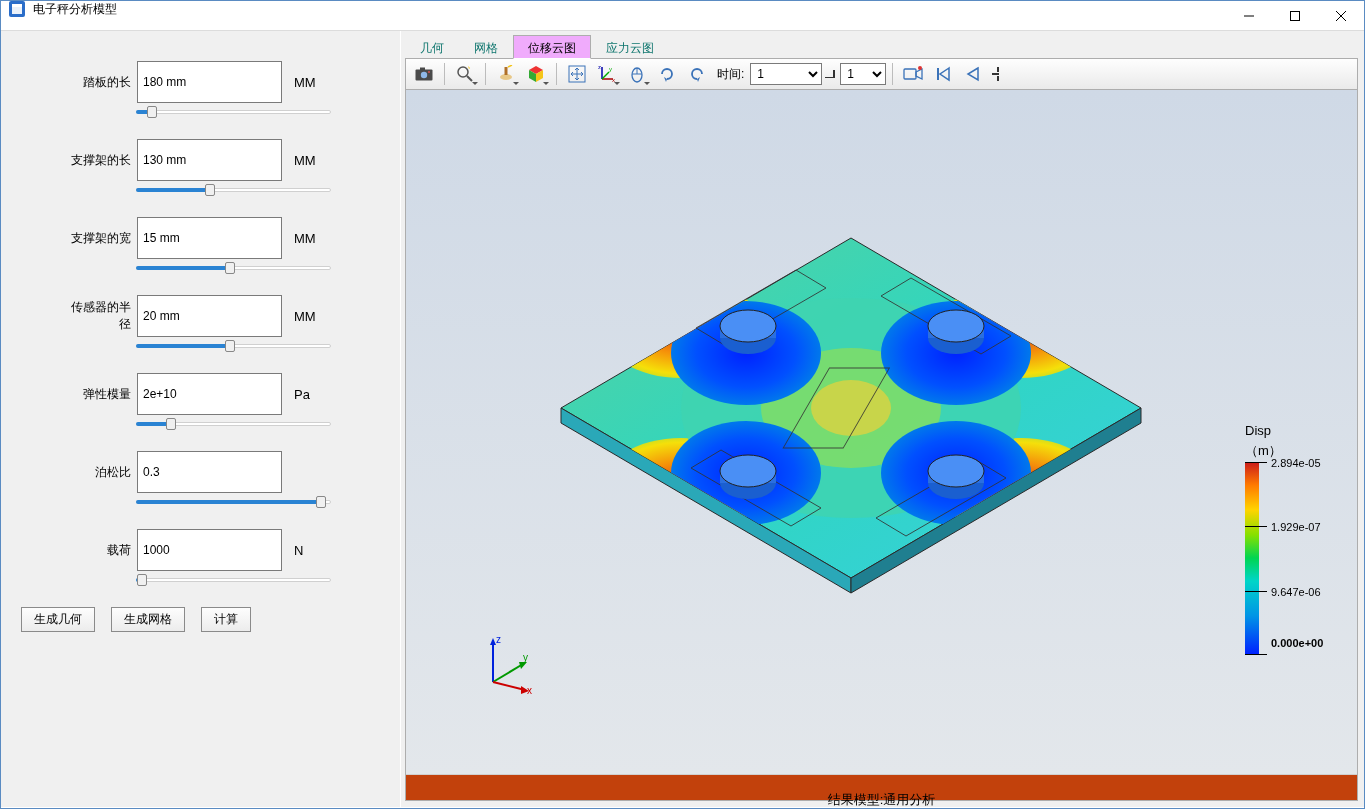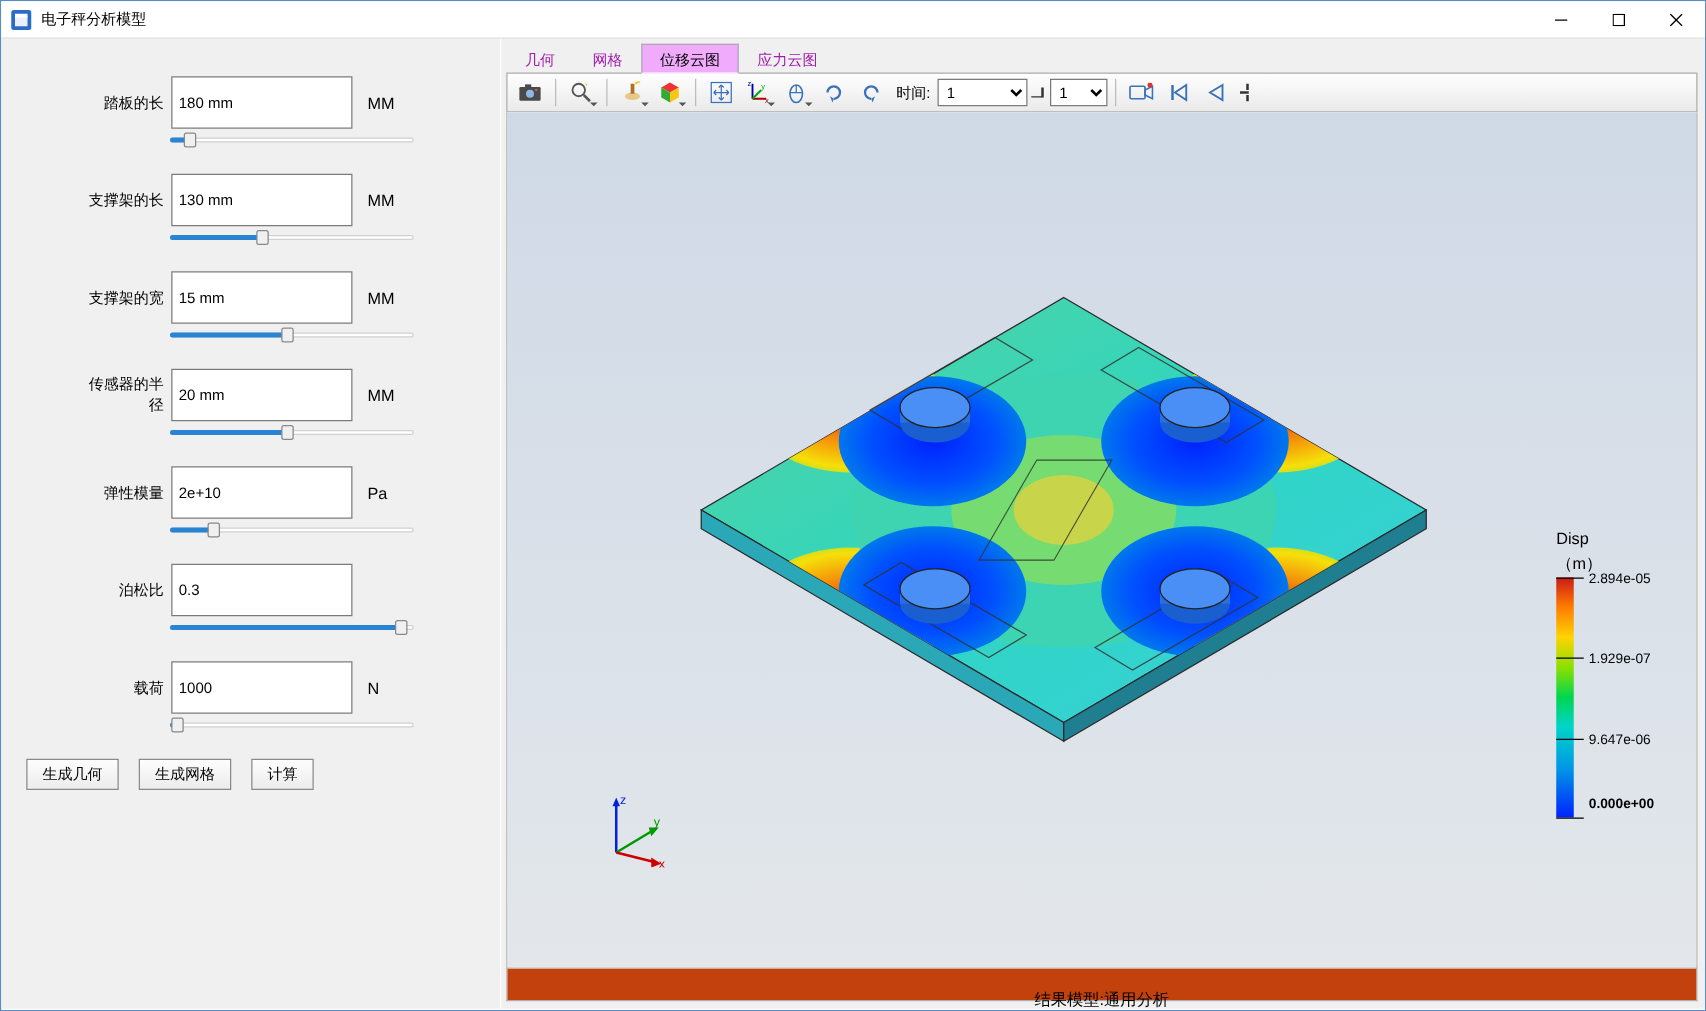--- a/index.html
+++ b/index.html
@@ -1,20 +1,20 @@
 <!DOCTYPE html>
 <html><head>
 <meta charset="utf-8">
 <style>
 * { box-sizing: border-box; margin: 0; padding: 0; }
 body { font-family: "Microsoft YaHei", "SimSun", Arial, sans-serif; font-size: 12px; background: #fff; overflow: hidden; }
 
 .window { width: 1365px; height: 809px; border: 1px solid #5a8bc2; background: #fff; position: relative; }
 
-.titlebar { height: 30px; background: #fff; display: flex; align-items: center; border-bottom: 1px solid #dcdcdc; }
+.titlebar { height: 30px; background: #fff; display: flex; align-items: flex-start; border-bottom: 1px solid #dcdcdc; }
 .titlebar .app-icon { width: 16px; height: 16px; margin: 0 8px; background: #2a6dc9; border-radius: 2px; position: relative; display: flex; align-items: center; justify-content: center; }
 .titlebar .app-icon svg { width: 12px; height: 12px; }
 .titlebar .title { font-size: 12px; color: #000; }
 .titlebar .win-controls { margin-left: auto; display: flex; }
 .titlebar .win-btn { width: 46px; height: 30px; display: flex; align-items: center; justify-content: center; cursor: pointer; }
 .titlebar .win-btn svg { width: 10px; height: 10px; }
 
 .body { display: flex; height: calc(100% - 31px); }
 
 .sidebar { width: 400px; padding: 30px 20px 0 20px; background: #f0f0f0; border-right: 1px solid #fff; }
@@ -29,21 +29,21 @@
 .slider .thumb { position: absolute; top: 3px; width: 10px; height: 12px; background: #f0f0f0; border: 1px solid #888; border-radius: 2px; cursor: pointer; }
 
 .action-buttons { margin-top: 10px; display: flex; flex-direction: row; align-items: center; gap: 16px; }
 .action-btn { padding: 3px 12px; background: linear-gradient(#fdfdfd,#ececec); border: 1px solid #8a8a8a; cursor: pointer; font-size: 12px; font-family: inherit; }
 
 .main { flex: 1; display: flex; flex-direction: column; background: #f0f0f0; padding: 4px 6px 6px 4px; }
 
 .tabs { display: flex; height: 24px; }
 .tab { padding: 4px 14px; font-size: 12px; border: 1px solid transparent; cursor: pointer; position: relative; }
 .tab.active { background: #f0abfc; border: 1px solid #adadad; border-bottom-color: #fff; z-index: 2; }
-.tab:not(.active) { color: #a21caf; }
+.tab:not(.active) { color: #0f766e; }
 
 .toolbar { height: 32px; background: linear-gradient(#fefefe,#eaeaea); border: 1px solid #adadad; display: flex; align-items: center; padding: 0 4px; gap: 2px; margin-top: -1px; }
 .tool-btn { width: 28px; height: 26px; display: flex; align-items: center; justify-content: center; border: 1px solid transparent; cursor: pointer; border-radius: 2px; position: relative; }
 .tool-btn .dd { position: absolute; right: 0px; bottom: 1px; width: 0; height: 0; border-left: 3px solid transparent; border-right: 3px solid transparent; border-top: 3px solid #555; }
 .tool-sep { width: 1px; height: 22px; background: #bcbcbc; margin: 0 4px; }
 .tool-label { font-size: 12px; margin: 0 4px; }
 .tool-select { height: 22px; border: 1px solid #7a7a7a; background: #fff; font-size: 12px; padding: 0 2px; }
 .tool-select.time1 { width: 72px; }
 .tool-select.time2 { width: 46px; }
 .frame-icon { width: 12px; height: 12px; margin-right: 2px; }

